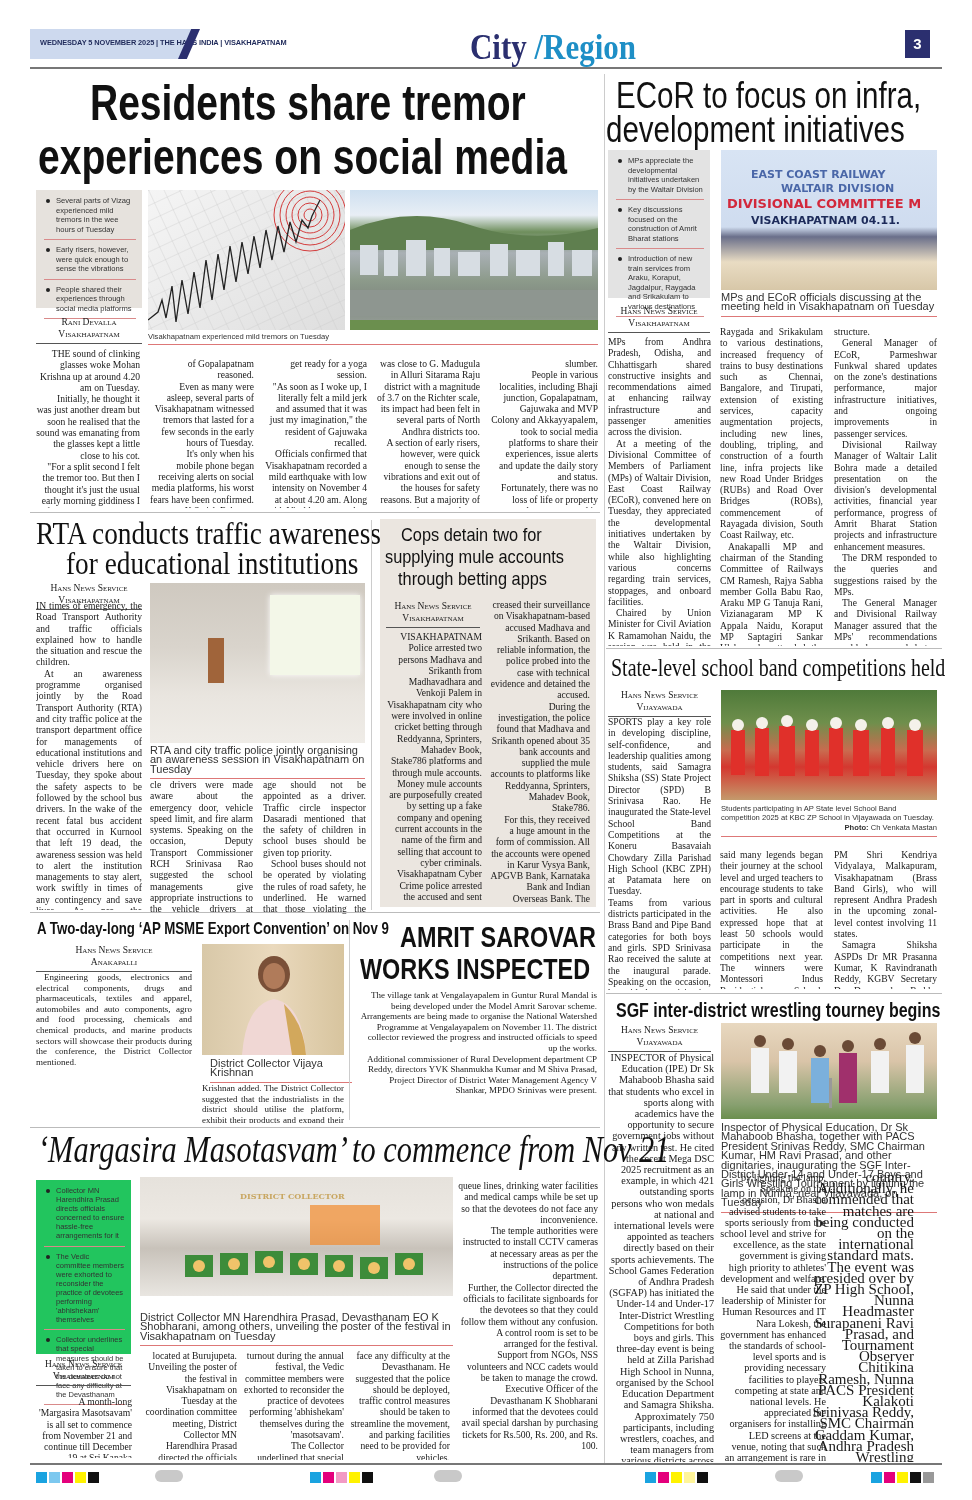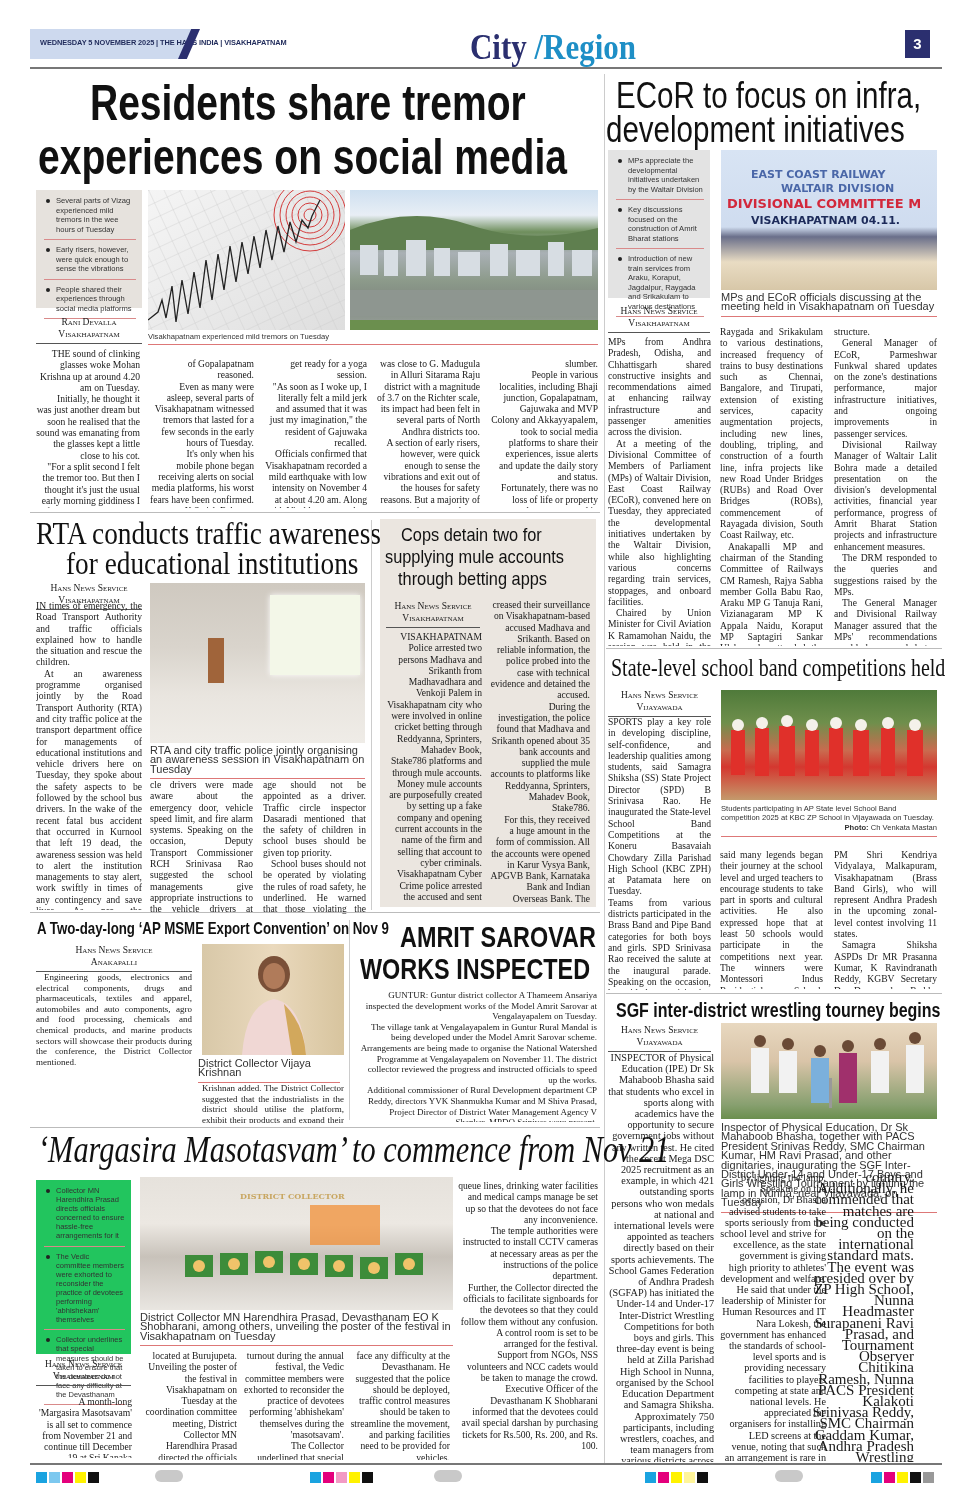--- a/index.html
+++ b/index.html
@@ -259,33 +259,32 @@
     <div>Anakapalli</div>
   </div>
 <div class="photo" style="left:202px;top:944px;width:142px;height:111px;background:linear-gradient(90deg,#d8c8a8,#ead9bd 50%,#d7c49e)">
   <svg width="142" height="111">
       <ellipse cx="72" cy="30" rx="16" ry="18" fill="#7a5038"></ellipse>
       <ellipse cx="72" cy="32" rx="11" ry="13" fill="#b07b5a"></ellipse>
       <path d="M40 111 Q44 60 72 55 Q100 60 104 111Z" fill="#f0d7d4"></path>
       <path d="M82 60 Q102 80 104 111 L90 111Z" fill="#d2a85c"></path>
     </svg>
 </div>
-<div class="abs caption" style="left:198px;top:1059px;width:142px">District Collector Vijaya Krishnan</div>
+<div class="abs caption" style="left:210px;top:1059px;width:142px">District Collector Vijaya Krishnan</div>
 <div class="abs body j" style="left:36px;top:972px;width:156px;height:150px;font-size:9px;line-height:10.6px">
     <p>Engineering goods, electronics and electrical components, drugs and pharmaceuticals, textiles and apparel, automobiles and auto components, agro and food processing, chemicals and chemical products, and marine products sectors will showcase their products during the conference, the District Collector mentioned.</p>
   </div>
 <div class="abs body j" style="left:202px;top:1083px;width:142px;height:40px;font-size:9px;line-height:10.6px">
     <p class="ni">Krishnan added. The District Collector suggested that the industrialists in the district should utilise the platform, exhibit their products and expand their market globally.</p>
   </div>
 <div class="abs vrule" style="left:349px;top:920px;height:200px"></div>
 
 <div class="abs h-cond" style="left:400px;top:922px;font-size:30px;transform:scaleX(.78)">AMRIT SAROVAR</div>
 <div class="abs h-cond" style="left:360px;top:954px;font-size:30px;transform:scaleX(.78)">WORKS INSPECTED</div>
 <div class="abs body" style="left:357px;top:990px;width:240px;height:132px;font-size:9px;line-height:10.6px">
-    <p class="ni">GUNTUR: Guntur district collector A Thameem Ansariya inspected the development works of the Model Amrit Sarovar at Vengalayapalem on Tuesday.</p>
     <p class="ni">The village tank at Vengalayapalem in Guntur Rural Mandal is being developed under the Model Amrit Sarovar scheme.</p>
     <p class="ni">Arrangements are being made to organise the National Watershed Programme at Vengalayapalem on November 11. The district collector reviewed the progress and instructed officials to speed up the works.</p>
     <p>Additional commissioner of Rural Development department CP Reddy, directors YVK Shanmukha Kumar and M Shiva Prasad, Project Director of District Water Management Agency V Shankar, MPDO Srinivas were present.</p>
   </div>
 <div class="abs" style="left:30px;top:1127px;width:570px;height:1px;background:#bbb"></div>
 
 <div class="abs h-cond" style="left:616px;top:1000px;font-size:20px;transform:scaleX(.8)">SGF inter-district wrestling tourney begins</div>
 <div class="abs byline" style="left:608px;top:1024px;width:103px">
     <div>Hans News Service</div>
     <div>Vijayawada</div>
@@ -331,21 +330,21 @@
 <div class="abs h-serif" style="left:38px;top:1131px;font-size:37px;font-style:italic;transform:scaleX(.82)">‘Margasira Masotasvam’ to commence from Nov 21</div>
 <div class="abs bullets pink" style="left:36px;top:1180px;width:95px;height:174px;font-size:7.5px;line-height:9.1px">
   <div class="it">Collector MN Harendhira Prasad directs officials concerned to ensure hassle-free arrangements for it</div>
   <div class="it">The Vedic committee members were exhorted to reconsider the practice of devotees performing 'abhishekam' themselves</div>
   <div class="it">Collector underlines that special measures should be taken to ensure that the devotees do not face any difficulty at the Devasthanam</div>
 </div>
 <div class="abs byline" style="left:36px;top:1358px;width:95px">
     <div>Hans News Service</div>
     <div>Visakhapatnam</div>
   </div>
-<div class="photo" style="left:140px;top:1177px;width:313px;height:133px;background:linear-gradient(180deg,#e6e2dc 0%,#ece8e2 35%,#c8c2ba 60%,#e9e6e1 100%)">
+<div class="photo" style="left:140px;top:1177px;width:313px;height:119px;background:linear-gradient(180deg,#e6e2dc 0%,#ece8e2 35%,#c8c2ba 60%,#e9e6e1 100%)">
   <div style="position:absolute;left:100px;top:14px;font-family:'DejaVu Serif',serif;font-size:8px;color:#c8a660;font-weight:bold">DISTRICT COLLECTOR</div>
   <div style="position:absolute;left:170px;top:28px;width:70px;height:40px;background:#f28a2c;opacity:.7"></div>
   <svg width="313" height="133">
       <g fill="#3d8c3a">
         <rect x="45" y="78" width="28" height="22"></rect>
         <rect x="80" y="76" width="28" height="22"></rect>
         <rect x="115" y="74" width="28" height="22"></rect>
         <rect x="150" y="76" width="28" height="22"></rect>
         <rect x="185" y="78" width="28" height="22"></rect>
         <rect x="220" y="80" width="28" height="22"></rect>
@@ -371,21 +370,21 @@
     <p>Unveiling the poster of the festival in Visakhapatnam on Tuesday at the coordination committee meeting, District Collector MN Harendhira Prasad directed the officials concerned to ensure hassle-free arrangements for it.</p>
   </div>
 <div class="abs body" style="left:244px;top:1350px;width:100px;height:110px">
     <p class="ni">turnout during the annual festival, the Vedic committee members were exhorted to reconsider the practice of devotees performing 'abhishekam' themselves during the 'masotsavam'.</p>
     <p>The Collector underlined that special measures should be taken to ensure that the devotees do not</p>
   </div>
 <div class="abs body" style="left:350px;top:1350px;width:100px;height:110px">
     <p class="ni">face any difficulty at the Devasthanam. He suggested that the police should be deployed, traffic control measures should be taken to streamline the movement, and parking facilities need to be provided for vehicles.</p>
   </div>
 <div class="abs body" style="left:456px;top:1180px;width:142px;height:282px">
-    <p class="ni">queue lines, drinking water facilities and medical camps manage be set up so that the devotees do not face any inconvenience.</p>
+    <p class="ni">queue lines, drinking water facilities and medical camps while be set up so that the devotees do not face any inconvenience.</p>
     <p>The temple authorities were instructed to install CCTV cameras at necessary areas as per the instructions of the police department.</p>
     <p>Further, the Collector directed the officials to facilitate signboards for the devotees so that they could follow them without any confusion.</p>
     <p>A control room is set to be arranged for the festival.</p>
     <p>Support from NGOs, NSS volunteers and NCC cadets would be taken to manage the crowd.</p>
     <p>Executive Officer of the Devasthanam K Shobharani informed that the devotees could avail special darshan by purchasing tickets for Rs.500, Rs. 200, and Rs. 100.</p>
   </div>
 
 <div class="abs rule" style="left:30px;top:1463px;width:912px"></div>
 <div id="sw-left">
     <div class="sw" style="left: 36px; background: rgb(26, 163, 224);"></div>

